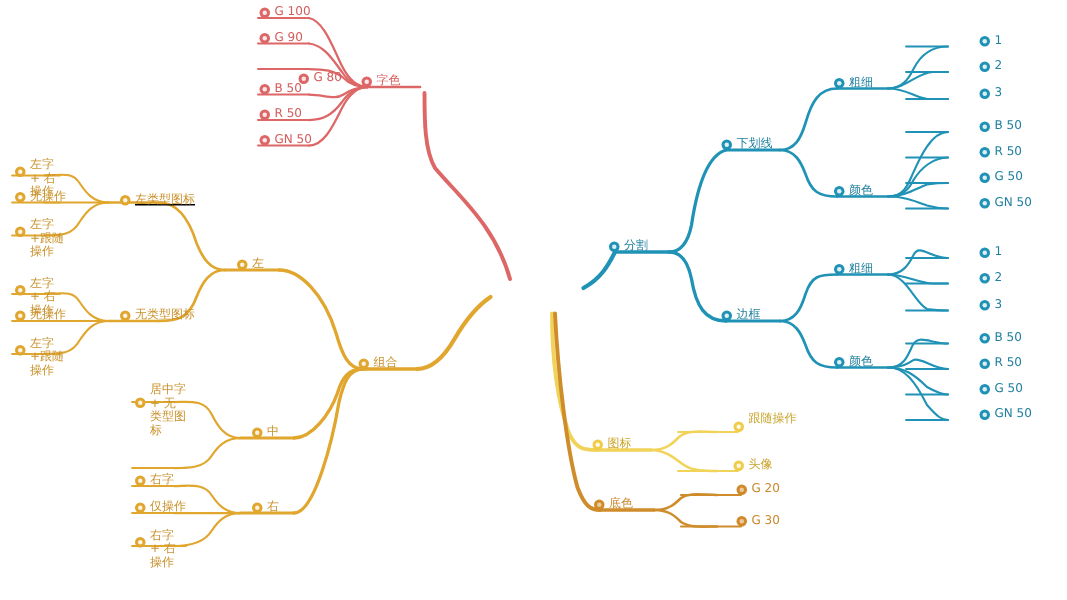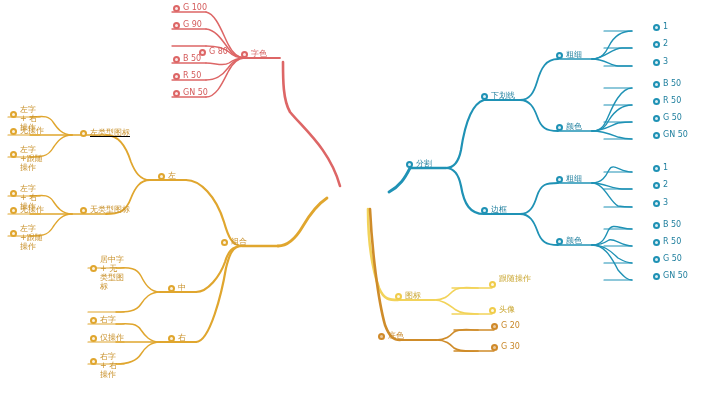--- a/index.html
+++ b/index.html
@@ -322,34 +322,34 @@
   </div>
   <div class="node" style="left:489px;top:275px;width:42px;align-items:flex-start;">
     <span class="bullet" style="background:#f0cc4a;margin-top:6px;"></span>
     <span class="lbl" style="color:#c9a52e">跟随操作</span>
   </div>
   <div class="node" style="left:489px;top:306px;">
     <span class="bullet" style="background:#f0cc4a"></span>
     <span class="lbl" style="color:#c9a52e">头像</span>
   </div>
 
-  <div class="node" style="left:378px;top:332px;">
+  <div class="node" style="left:396px;top:332px;">
     <span class="bullet dark" style="background:#d08a2a"></span>
     <span class="lbl" style="color:#c9882a">底色</span>
   </div>
   <div class="node" style="left:491px;top:322px;">
     <span class="bullet dark" style="background:#d08a2a"></span>
     <span class="lbl" style="color:#c9882a">G 20</span>
   </div>
   <div class="node" style="left:491px;top:343px;">
     <span class="bullet dark" style="background:#d08a2a"></span>
     <span class="lbl" style="color:#c9882a">G 30</span>
   </div>
 
-  <div class="node" style="left:221px;top:238px;">
+  <div class="node" style="left:239px;top:238px;">
     <span class="bullet" style="background:#e0a62e"></span>
     <span class="lbl" style="color:#c9912b">组合</span>
   </div>
   <div class="node" style="left:158px;top:172px;">
     <span class="bullet" style="background:#e0a62e"></span>
     <span class="lbl" style="color:#c9912b">左</span>
   </div>
   <div class="node" style="left:168px;top:284px;">
     <span class="bullet" style="background:#e0a62e"></span>
     <span class="lbl" style="color:#c9912b">中</span>

